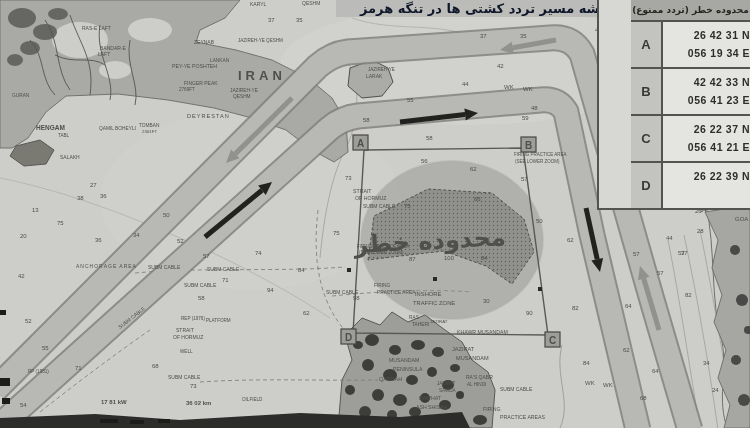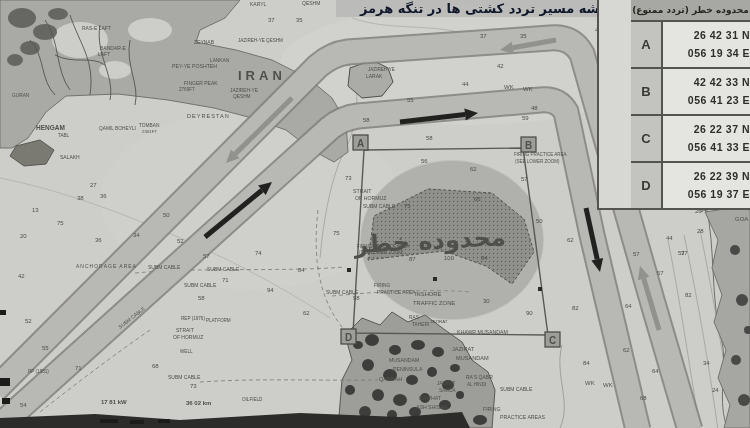--- a/index.html
+++ b/index.html
@@ -300,25 +300,24 @@
           <div class="tletter">B</div>
           <div class="tcoord">
             <div>42 42 33 N</div>
             <div>056 41 23 E</div>
           </div>
         </div>
         <div class="trow">
           <div class="tletter">C</div>
           <div class="tcoord">
             <div>26 22 37 N</div>
-            <div>056 41 33 E</div>
+            <div>056 41 21 E</div>
           </div>
         </div>
         <div class="trow">
           <div class="tletter">D</div>
           <div class="tcoord">
             <div>26 22 39 N</div>
-            <div>056 19 37 E</div>
           </div>
         </div>
       </div>
   </div>
 </div>
 
 </body></html>

